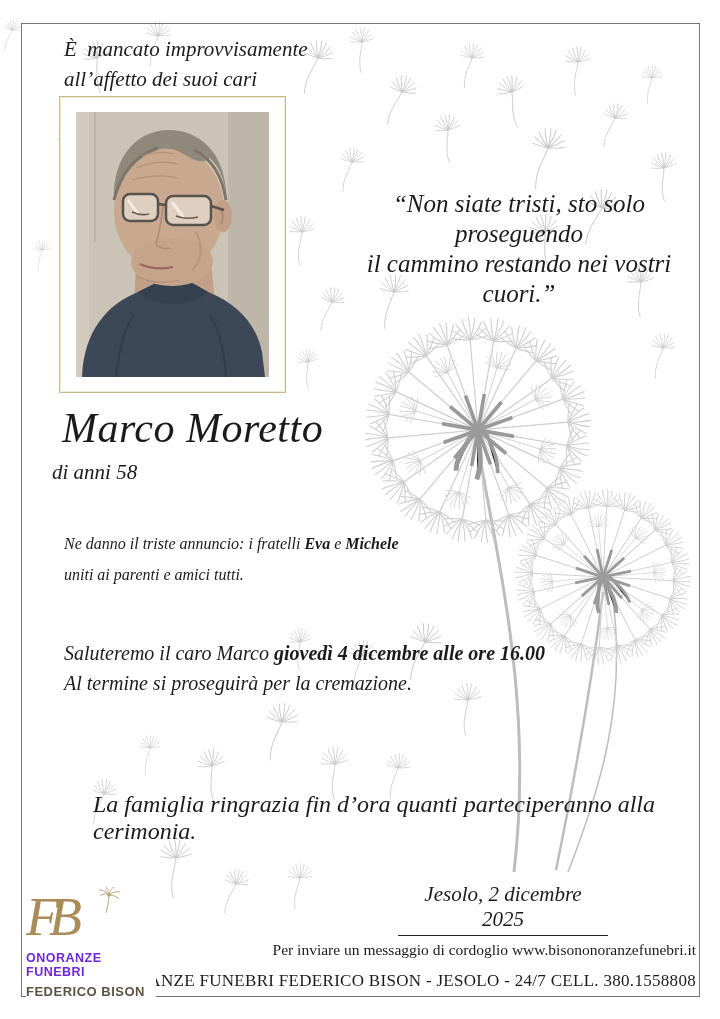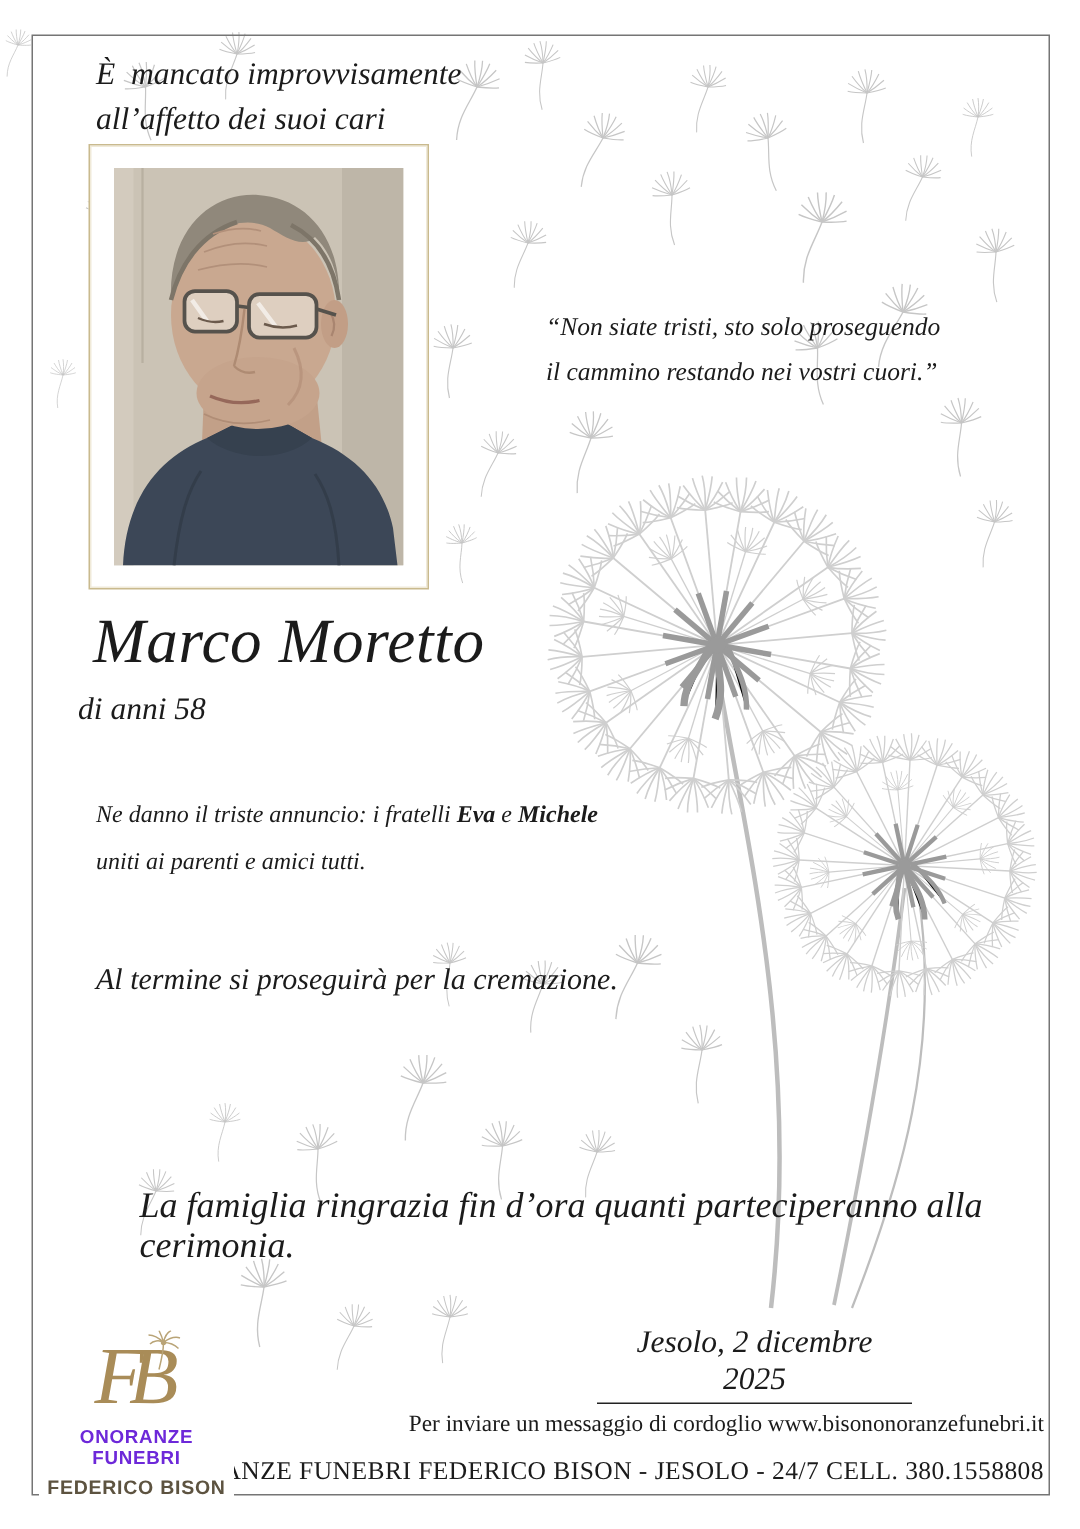--- a/index.html
+++ b/index.html
@@ -14,21 +14,21 @@
     left:21px;top:23px;width:677px;height:972px;
     border:1.5px solid #757575;z-index:1;pointer-events:none;
   }
   
   svg.deco{left:0;top:0;z-index:0;}
   .z2{z-index:2;}
   .opening{
     left:64px;top:34px;font-size:21px;line-height:30px;font-style:italic;
   }
   .quote{
-    left:364px;top:203px;width:310px;font-size:17px;line-height:30px;font-style:italic;
+    left:364px;top:189px;width:310px;font-size:25px;line-height:30px;font-style:italic;text-align:center;
   }
   .photo-frame{
     left:59px;top:96px;width:225px;height:295px;background:#ffffff;
     border:1px solid #c9ba8e;box-shadow:0 0 0 1px #f0ead9 inset;
     display:flex;align-items:center;justify-content:center;
   }
   .photo-frame svg{display:block;}
   .name{
     left:62px;top:404px;font-size:42px;font-style:italic;letter-spacing:0.5px;
   }
@@ -36,21 +36,21 @@
   .announce{left:64px;top:528px;font-size:16px;line-height:31px;font-style:italic;width:470px;}
   .funeral{left:64px;top:638px;font-size:20px;line-height:30px;font-style:italic;width:540px;}
   .thanks{left:93px;top:791px;font-size:24px;font-style:italic;}
   b.nm{font-weight:bold;}
   .dateline{
     left:398px;top:882px;width:210px;text-align:center;font-size:21px;font-style:italic;text-decoration:underline;
   }
   .dateline span{display:inline-block;border-bottom:1.5px solid #222;padding:0 8px 3px 8px;}
   
   .logo{
-    left:26px;top:891px;width:130px;text-align:center;background:#ffffff;z-index:3;
+    left:26px;top:891px;width:130px;text-align:left;background:#ffffff;z-index:3;
   }
   .monogram{
     font-style:italic;font-size:54px;line-height:52px;color:#a98c58;
     letter-spacing:-10px;padding-right:10px;position:relative;height:58px;
   }
   .monogram .seedico{position:absolute;left:66px;top:-4px;}
   .logo-l1{font-size:12.5px;letter-spacing:0.5px;color:#6d28d9;font-weight:bold;margin-top:2px;font-family:Liberation Sans, sans-serif;font-stretch:condensed;}
   .logo-l2{font-size:13px;letter-spacing:0.5px;color:#5d5340;font-weight:bold;margin-top:5px;font-family:"Liberation Sans",sans-serif;}
   
   .condolence{right:24px;top:941px;font-size:15.5px;text-align:right;}
@@ -249,20 +249,21 @@
 
 <div class="name abs z2">Marco Moretto</div>
 <div class="ageline abs z2">di anni 58</div>
 
 <div class="announce abs z2">
   <div><span>Ne danno il triste annuncio: i fratelli </span><b class="nm">Eva</b><span> e </span><b class="nm">Michele</b></div>
   <div>uniti ai parenti e amici tutti.</div>
 </div>
 
 <div class="funeral abs z2">
+  <div><span>Saluteremo il caro Marco </span><b class="nm">giovedì 4 dicembre alle ore 16.00</b></div>
   <div>Al termine si proseguirà per la cremazione.</div>
 </div>
 
 <div class="thanks abs z2">La famiglia ringrazia fin d’ora quanti parteciperanno alla cerimonia.</div>
 
 <div class="dateline abs z2">
   <span>Jesolo, 2 dicembre 2025</span>
 </div>
 
 <div class="logo abs">

